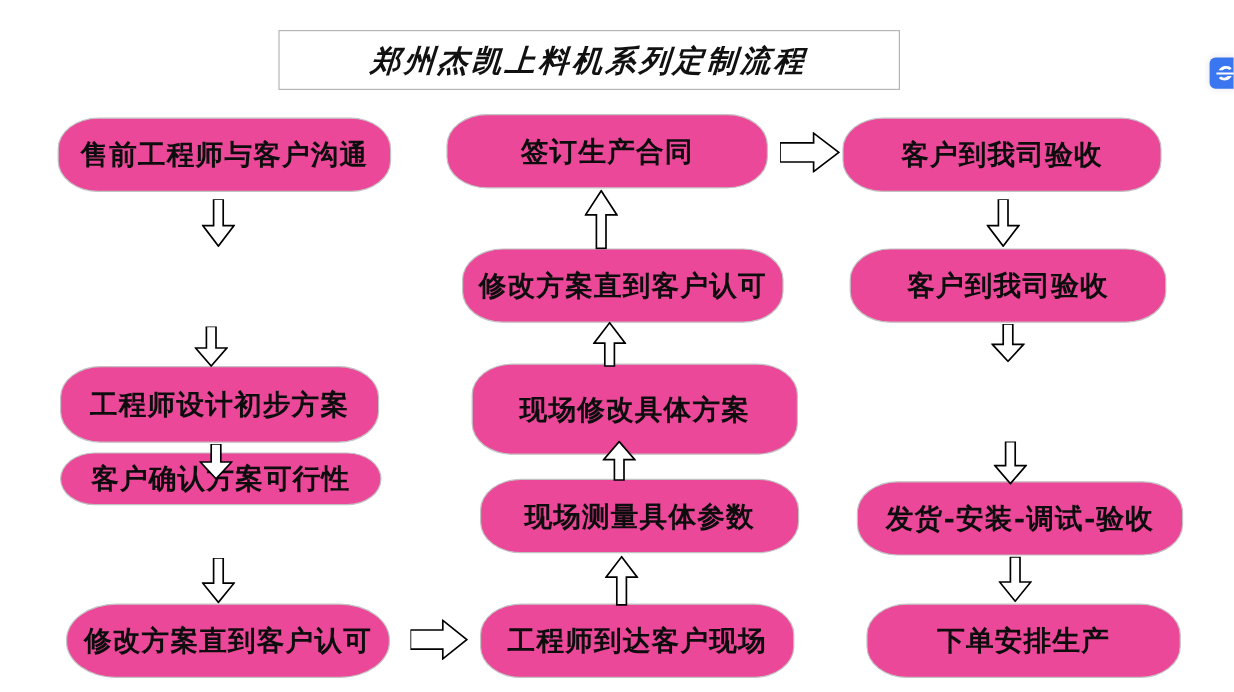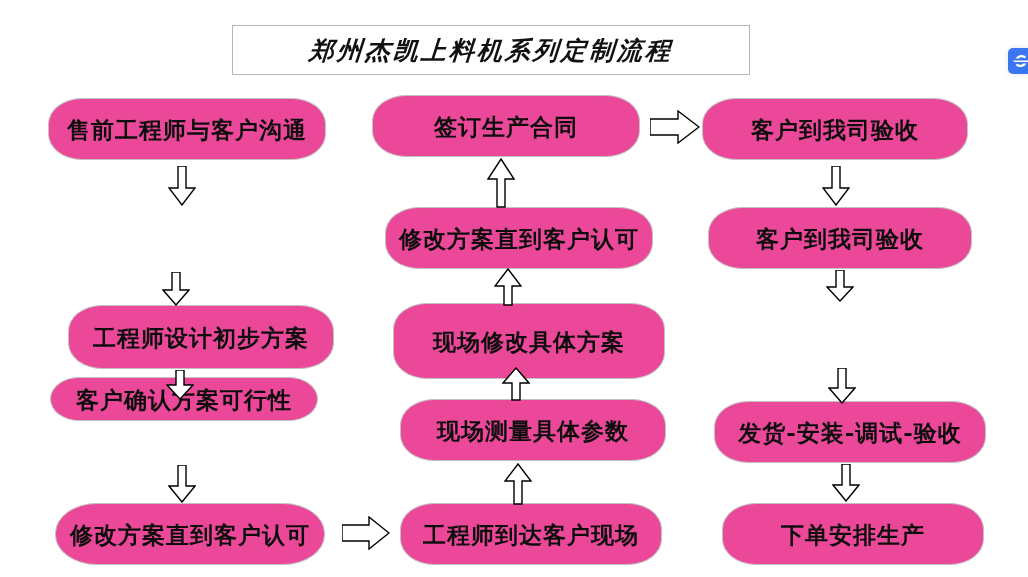--- a/index.html
+++ b/index.html
@@ -96,21 +96,21 @@
 
 <div id="canvas">
 
   <div class="title-box">
     <span class="title-text">郑州杰凯上料机系列定制流程</span>
   </div>
 
   <div class="node" style="left:48px;  top:98px;  width:278px; height:62px;">
     <span class="node-label">售前工程师与客户沟通</span>
   </div>
-  <div class="node" style="left:68px;  top:305px; width:266px; height:64px;">
+  <div class="node" style="left:50px;  top:305px; width:266px; height:64px;">
     <span class="node-label">工程师设计初步方案</span>
   </div>
   <div class="node" style="left:50px;  top:377px; width:268px; height:44px;">
     <span class="node-label">客户确认方案可行性</span>
   </div>
   <div class="node" style="left:55px;  top:503px; width:270px; height:62px; border-radius:42px / 30px;">
     <span class="node-label">修改方案直到客户认可</span>
   </div>
 
   <div class="node" style="left:372px; top:95px;  width:268px; height:62px;">

